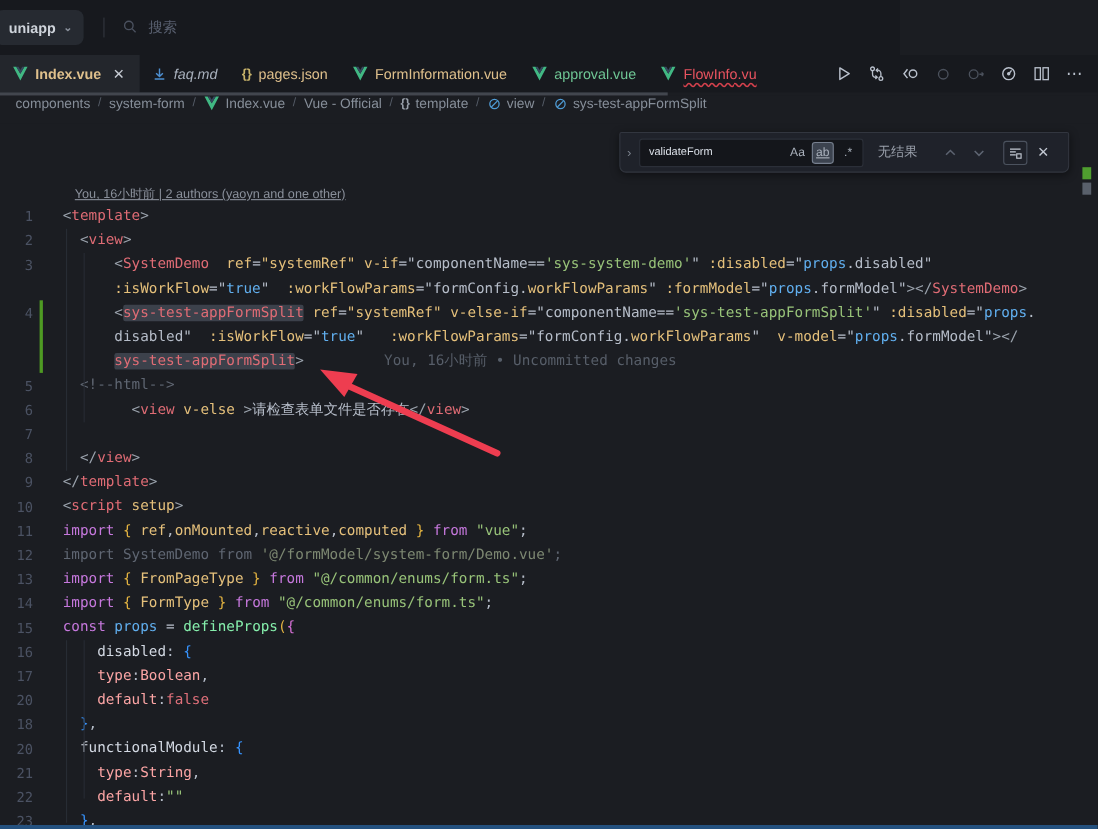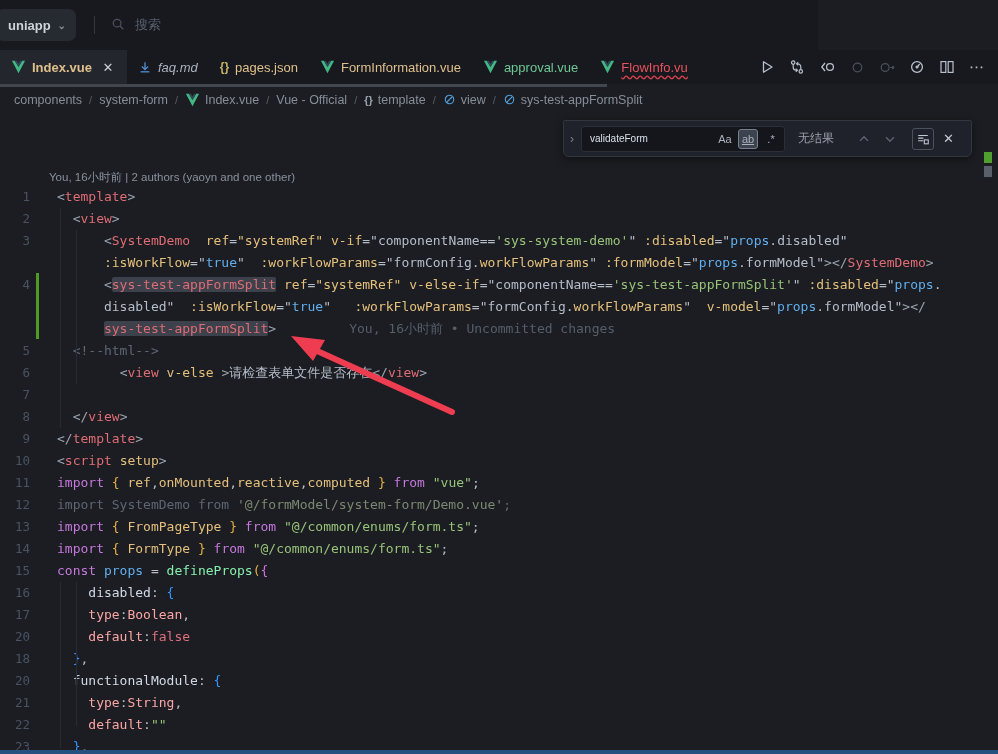--- a/index.html
+++ b/index.html
@@ -19,29 +19,29 @@
   .tab { display:flex; align-items:center; padding:0 11px; font-size:13px; cursor:pointer; position:relative; white-space:nowrap; }
   .tab .ticon { margin-right:6px; display:flex; align-items:center; }
   .tab.active { background:#23262c; }
   .tab .close { margin-left:8px; color:#c9ced6; font-size:13px; width:16px; text-align:center; border-radius:3px; }
   .tab-label.err { text-decoration:underline; text-decoration-style:wavy; text-decoration-color:#d8414d; text-underline-offset:3px; }
   .editor-actions { margin-left:auto; display:flex; align-items:center; gap:4px; padding-right:8px; }
   .act-btn { width:26px; height:26px; display:flex; align-items:center; justify-content:center; border-radius:4px; cursor:pointer; }
   .tabscroll { position:absolute; top:84px; left:0; width:607px; height:3px; background:#42464e; }
 
   
-  .breadcrumbs { position:absolute; top:87px; left:0; width:998px; height:25px; display:flex; align-items:center; padding-left:14px; font-size:12.5px; color:#868e99; background:#1b1d22; }
+  .breadcrumbs { position:absolute; top:87px; left:0; width:998px; height:25px; display:flex; align-items:flex-start; padding-left:14px; font-size:12.5px; color:#868e99; background:#1b1d22; }
   .bc-item { display:flex; align-items:center; cursor:pointer; }
   .bc-item .bicon { margin-right:5px; display:flex; align-items:center; }
   .bc-sep { color:#565d68; margin:0 7px; font-size:11px; }
 
   
   .editor { position:absolute; top:112px; left:0; width:998px; bottom:0; overflow:hidden; }
   .spacer { height:56px; }
-  .codelens { height:18px; line-height:18px; padding-left:49px; color:#8a909b; font-size:11.5px; }
+  .codelens { height:18px; line-height:18px; padding-left:68px; color:#8a909b; font-size:11.5px;text-decoration:underline; }
   .code-row { height:22px; line-height:22px; display:flex; font-family:"DejaVu Sans Mono","Liberation Mono",monospace; font-size:13px; white-space:pre; }
   .ln { width:57px; padding-right:27px; text-align:right; color:#4b5263; flex:none; font-size:12.5px; }
   .lc { flex:none; }
   .tk-tag{color:#e06c75} .tk-att{color:#e5c07b} .tk-str{color:#98c379} .tk-kw{color:#c678dd}
   .tk-blu{color:#61afef} .tk-cya{color:#fca5a5} .tk-org{color:#86efac} .tk-fg{color:#b6bdc9}
   .tk-fg2{color:#d3d9e3} .tk-pun{color:#9ba3ad} .tk-dim{color:#5f6672} .tk-dmg{color:#7d8872}
   .tk-b1{color:#e3b341} .tk-b2{color:#d670d6} .tk-b3{color:#3794ff} .tk-red{color:#e0707a}
   .hl { background:#3c414b; border-radius:2px; }
   .blame { color:#575e69; margin-left:73px; }
   .git-bar { position:absolute; left:36px; top:273px; width:3px; height:66px; background:#4e9a23; }

